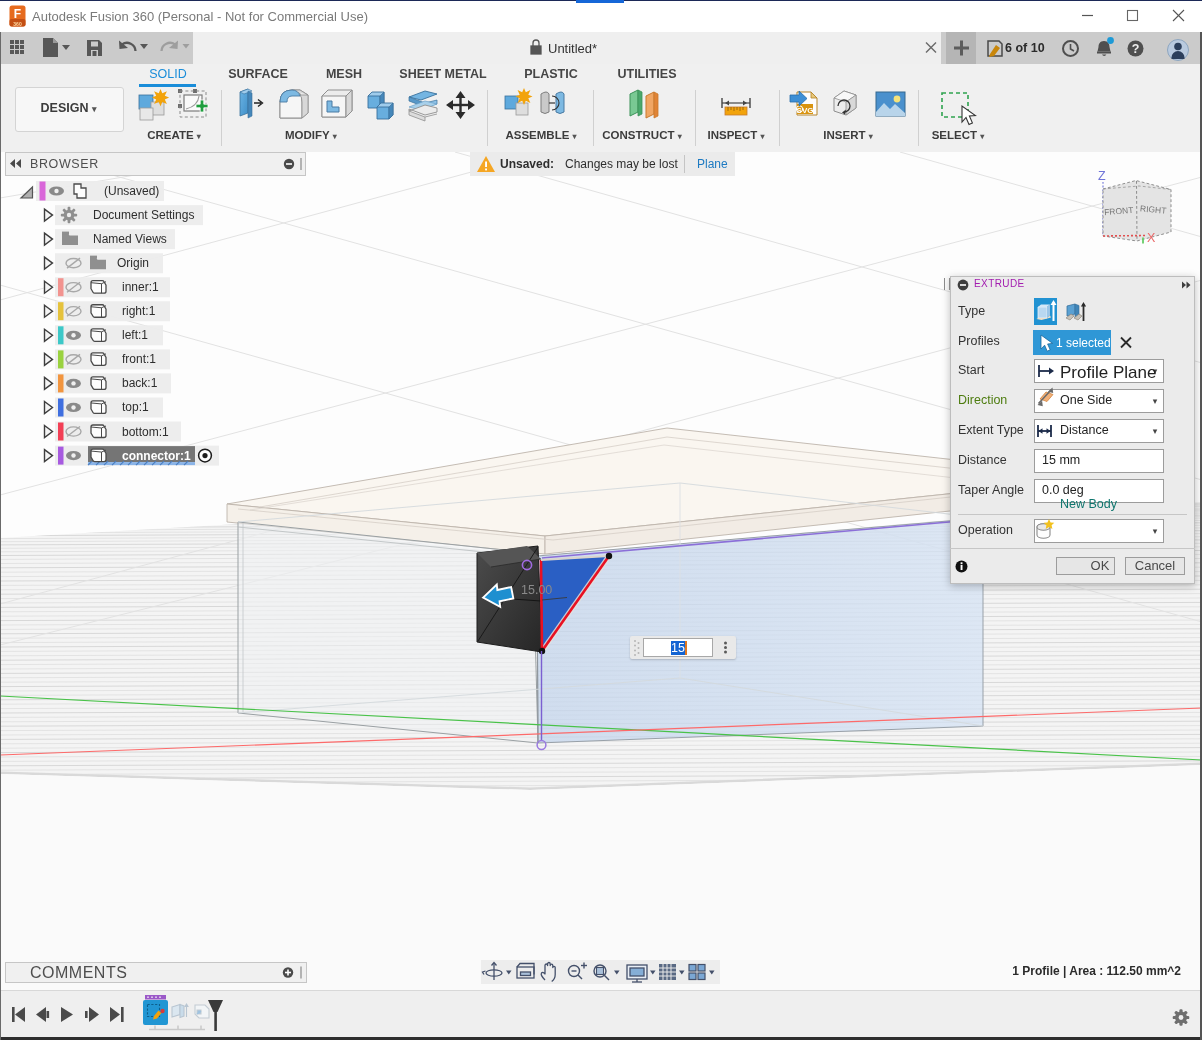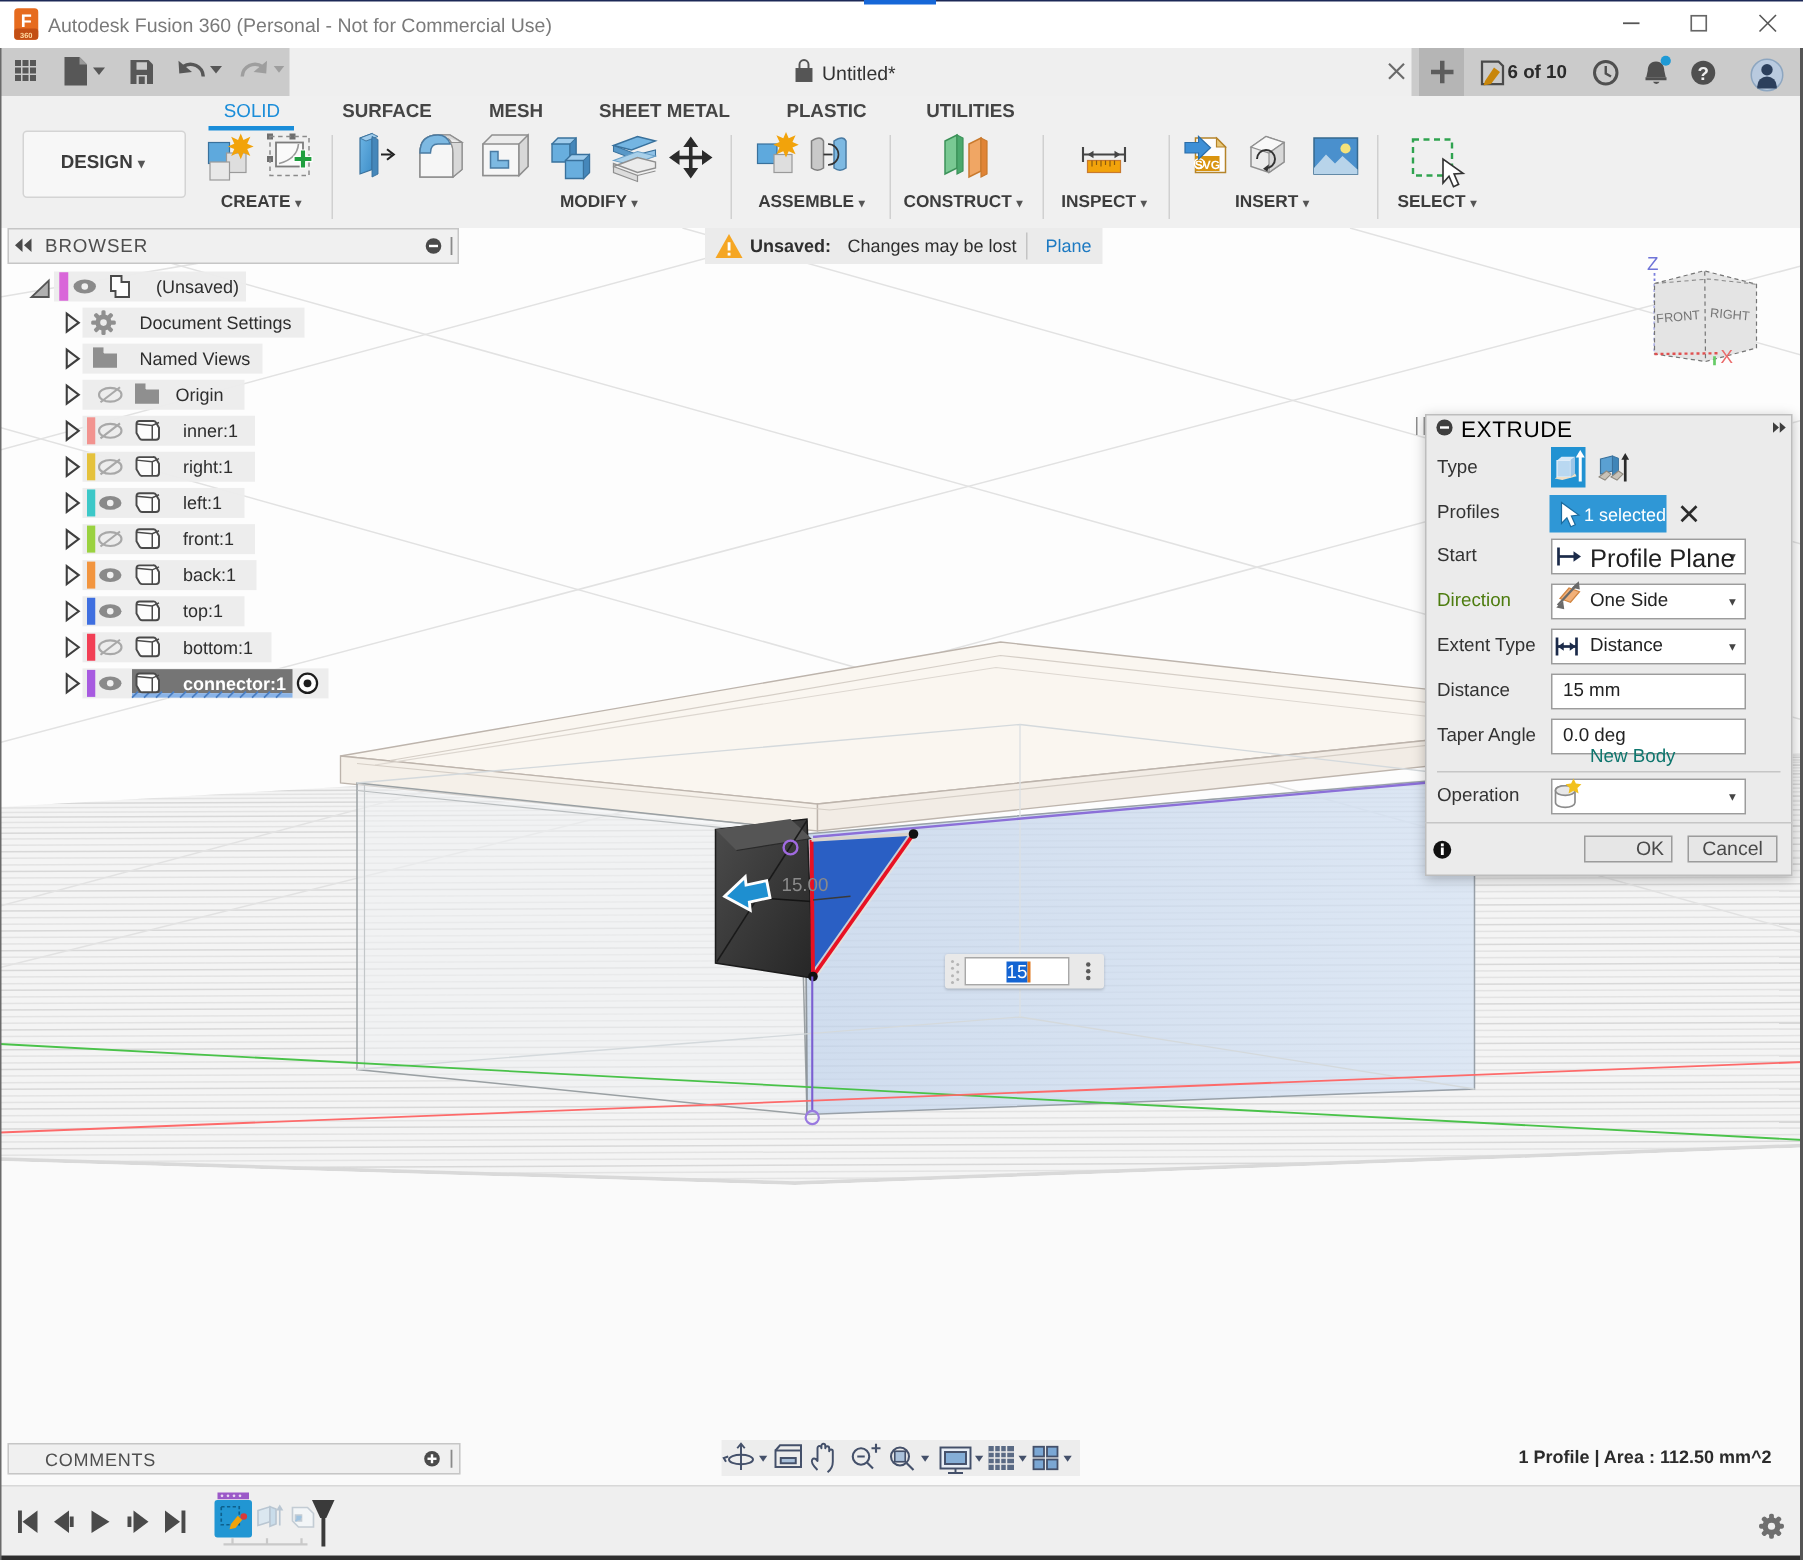--- a/index.html
+++ b/index.html
@@ -93,21 +93,21 @@
 <div class="abs" style="left:15px;top:87px;width:107px;height:43px;background:#f7f7f7;border:1px solid #d4d4d4;border-radius:3px;"></div>
 <div class="abs" style="left:15px;top:87px;width:107px;height:43px;line-height:43px;text-align:center;font-size:12.5px;font-weight:bold;color:#3c3c3c;">DESIGN <span style="font-size:9px;color:#555;">▾</span></div>
 <div class="abs" style="left:88px;top:67px;width:160px;height:18px;text-align:center;font-size:12.5px;font-weight:normal;color:#1a8dd9;">SOLID</div>
 <div class="abs" style="left:178px;top:67px;width:160px;height:18px;text-align:center;font-size:12.5px;font-weight:bold;color:#454545;">SURFACE</div>
 <div class="abs" style="left:264px;top:67px;width:160px;height:18px;text-align:center;font-size:12.5px;font-weight:bold;color:#454545;">MESH</div>
 <div class="abs" style="left:363px;top:67px;width:160px;height:18px;text-align:center;font-size:12.5px;font-weight:bold;color:#454545;">SHEET METAL</div>
 <div class="abs" style="left:471px;top:67px;width:160px;height:18px;text-align:center;font-size:12.5px;font-weight:bold;color:#454545;">PLASTIC</div>
 <div class="abs" style="left:567px;top:67px;width:160px;height:18px;text-align:center;font-size:12.5px;font-weight:bold;color:#454545;">UTILITIES</div>
 <div class="abs" style="left:139px;top:84px;width:57px;height:3px;background:#1a8dd9;"></div>
 <div class="abs" style="left:104px;top:129px;width:140px;height:14px;text-align:center;font-size:11.5px;font-weight:bold;color:#3c3c3c;">CREATE <span style="font-size:8px;color:#555;">▾</span></div>
-<div class="abs" style="left:285px;top:129px;width:140px;height:14px;text-align:right;font-size:11.5px;font-weight:bold;color:#3c3c3c;">MODIFY <span style="font-size:8px;color:#555;">▾</span></div>
+<div class="abs" style="left:285px;top:129px;width:140px;height:14px;text-align:left;font-size:11.5px;font-weight:bold;color:#3c3c3c;">MODIFY <span style="font-size:8px;color:#555;">▾</span></div>
 <div class="abs" style="left:471px;top:129px;width:140px;height:14px;text-align:center;font-size:11.5px;font-weight:bold;color:#3c3c3c;">ASSEMBLE <span style="font-size:8px;color:#555;">▾</span></div>
 <div class="abs" style="left:572px;top:129px;width:140px;height:14px;text-align:center;font-size:11.5px;font-weight:bold;color:#3c3c3c;">CONSTRUCT <span style="font-size:8px;color:#555;">▾</span></div>
 <div class="abs" style="left:666px;top:129px;width:140px;height:14px;text-align:center;font-size:11.5px;font-weight:bold;color:#3c3c3c;">INSPECT <span style="font-size:8px;color:#555;">▾</span></div>
 <div class="abs" style="left:778px;top:129px;width:140px;height:14px;text-align:center;font-size:11.5px;font-weight:bold;color:#3c3c3c;">INSERT <span style="font-size:8px;color:#555;">▾</span></div>
 <div class="abs" style="left:888px;top:129px;width:140px;height:14px;text-align:center;font-size:11.5px;font-weight:bold;color:#3c3c3c;">SELECT <span style="font-size:8px;color:#555;">▾</span></div>
 <div class="abs" style="left:221px;top:90px;width:1px;height:56px;background:#d0d0d0;"></div>
 <div class="abs" style="left:487px;top:90px;width:1px;height:56px;background:#d0d0d0;"></div>
 <div class="abs" style="left:593px;top:90px;width:1px;height:56px;background:#d0d0d0;"></div>
 <div class="abs" style="left:695px;top:90px;width:1px;height:56px;background:#d0d0d0;"></div>
 <div class="abs" style="left:779px;top:90px;width:1px;height:56px;background:#d0d0d0;"></div>
@@ -553,21 +553,21 @@
 <div class="abs" style="left:684px;top:155px;width:1px;height:18px;background:#c4c4c4;"></div>
 <div class="abs" style="left:697px;top:152px;height:24px;line-height:25px;font-size:12px;color:#1d7ac2;">Plane</div>
 
 <div class="abs" style="left:950px;top:276px;width:245px;height:308px;background:#ebebeb;border:1px solid #bdbdbd;box-shadow:0 2px 8px rgba(0,0,0,0.25);box-sizing:border-box;"></div>
 <div class="abs" style="left:944px;top:278px;width:4px;height:12px;border-left:1px solid #8a8a8a;border-right:1px solid #8a8a8a;"></div>
 <svg class="abs" style="left:950px;top:276px" width="245" height="308" viewBox="0 0 245 308">
  <circle cx="13" cy="9" r="5.4" fill="#3e3e3e"></circle>
  <rect x="10" y="8.2" width="6" height="1.6" fill="#fff"></rect>
  <path d="M232 5.5 l4 3.5 -4 3.5 Z M236.5 5.5 l4 3.5 -4 3.5 Z" fill="#3e3e3e"></path>
 </svg>
-<div class="abs" style="left:974px;top:278px;font-size:15px;color:#000000;letter-spacing:0.4px;">EXTRUDE</div>
+<div class="abs" style="left:974px;top:278px;font-size:10px;color:#a21caf;letter-spacing:0.4px;">EXTRUDE</div>
 <div class="abs" style="left:958px;top:304px;font-size:12.5px;color:#333;">Type</div>
 <div class="abs" style="left:958px;top:334px;font-size:12.5px;color:#333;">Profiles</div>
 <div class="abs" style="left:958px;top:363px;font-size:12.5px;color:#333;">Start</div>
 <div class="abs" style="left:958px;top:393px;font-size:12.5px;color:#4d7c0f;">Direction</div>
 <div class="abs" style="left:958px;top:423px;font-size:12.5px;color:#333;">Extent Type</div>
 <div class="abs" style="left:958px;top:453px;font-size:12.5px;color:#333;">Distance</div>
 <div class="abs" style="left:958px;top:483px;font-size:12.5px;color:#333;">Taper Angle</div>
 <div class="abs" style="left:958px;top:523px;font-size:12.5px;color:#333;">Operation</div>
 <div class="abs" style="left:1034px;top:359px;width:130px;height:24px;background:#fff;border:1px solid #9c9c9c;box-sizing:border-box;"></div>
 <div class="abs" style="left:1146px;top:359px;width:18px;height:24px;line-height:24px;font-size:9px;color:#444;text-align:center;">▾</div>
@@ -660,21 +660,21 @@
   <circle cx="95.5" cy="7" r="1.5"></circle>
         <circle cx="95.5" cy="11.5" r="1.5"></circle>
         <circle cx="95.5" cy="16" r="1.5"></circle>
  </g>
 </svg>
 <div class="abs" style="left:643px;top:638px;width:70px;height:19px;background:#fff;border:1px solid #a8a8a8;box-sizing:border-box;"></div>
 <div class="abs" style="left:671px;top:641px;width:14px;height:14px;background:#1464d2;color:#fff;font-size:12.5px;line-height:14px;text-align:center;">15</div>
 <div class="abs" style="left:685px;top:641px;width:1.5px;height:14px;background:#e07820;"></div>
 
 <div class="abs" style="left:5px;top:962px;width:302px;height:21px;background:#f0f0f0;border:1px solid #c6c6c6;box-sizing:border-box;"></div>
-<div class="abs" style="left:30px;top:962px;height:21px;line-height:22px;font-size:12px;color:#4e4e4e;letter-spacing:0.5px;">COMMENTS</div>
+<div class="abs" style="left:30px;top:962px;height:21px;line-height:22px;font-size:16px;color:#4e4e4e;letter-spacing:0.5px;">COMMENTS</div>
 <svg class="abs" style="left:280px;top:965px" width="26" height="15" viewBox="0 0 26 15">
  <circle cx="8" cy="7.5" r="5.2" fill="#4a4a4a"></circle>
  <rect x="5" y="6.7" width="6" height="1.6" fill="#fff"></rect>
  <rect x="7.2" y="4.5" width="1.6" height="6" fill="#fff"></rect>
  <line x1="21" y1="1.5" x2="21" y2="13.5" stroke="#8a8a8a" stroke-width="1.2"></line>
 </svg>
 
 <div class="abs" style="left:481px;top:960px;width:239px;height:24px;background:#ededed;"></div>
 <svg class="abs" style="left:481px;top:960px" width="239" height="24" viewBox="0 0 239 24">
  <g stroke="#44506a" fill="none" stroke-width="1.3">

